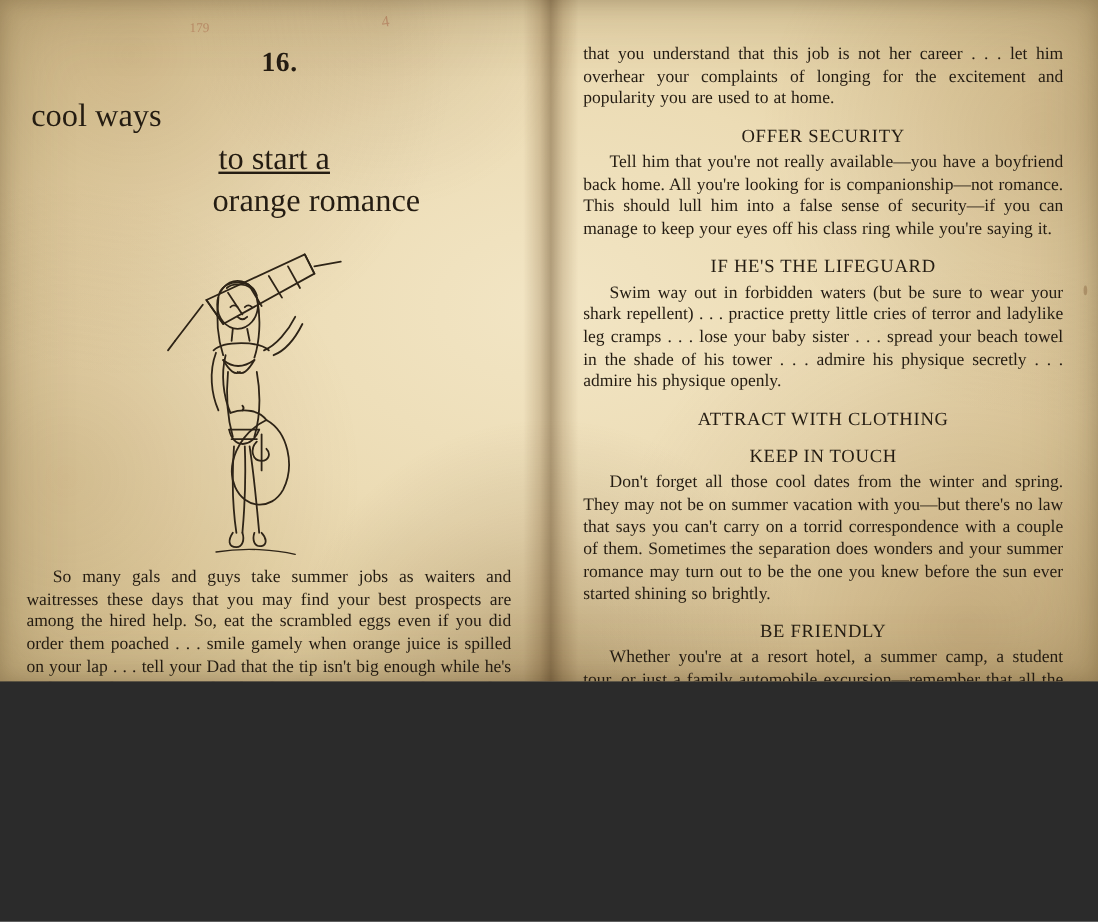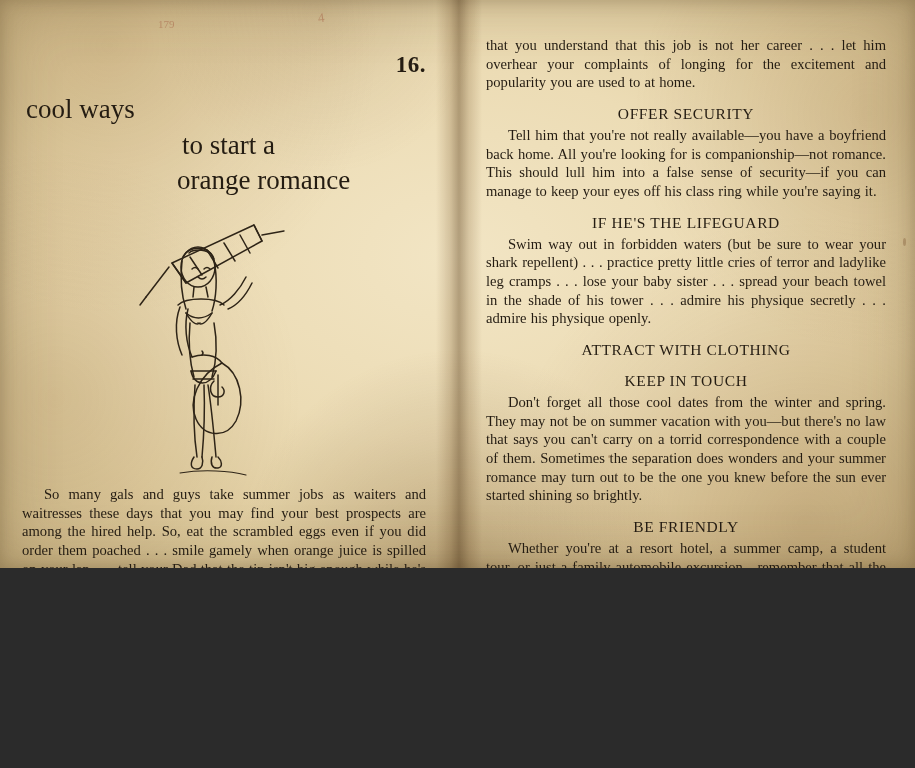--- a/index.html
+++ b/index.html
@@ -70,37 +70,37 @@
 
   .col {
     position: absolute;
     top: 36px;
   }
   .left-col { left: 22px; width: 404px; }
   .right-col { left: 28px; width: 400px; }
 
   
   .chapter-num {
-    text-align: right;
+    text-align: center;
     font-size: 23px;
     font-weight: bold;
     letter-spacing: 0.5px;
-    margin: 16px 0 14px 0;
+    margin: 3px 0 14px 0;
     padding-left: 18px;
   }
   .title-block {
     margin: 0 0 6px 0;
   }
   .title-line {
     font-size: 27px;
     line-height: 1.32;
     white-space: nowrap;
   }
   .t1 { padding-left: 4px; }
-  .t2 { padding-left: 160px; }
+  .t2 { padding-left: 160px; text-decoration: underline; }
   .t3 { padding-left: 155px; }
 
   .illustration {
     margin: 4px auto 0 auto;
     width: 260px;
     height: 280px;
     position: relative;
   }
   .illustration svg { display: block; }
 

